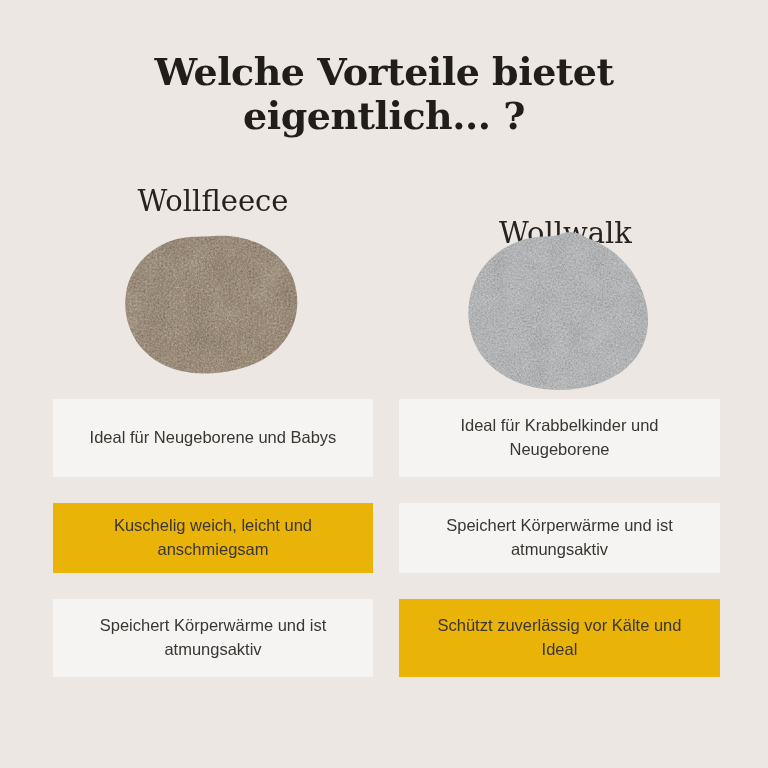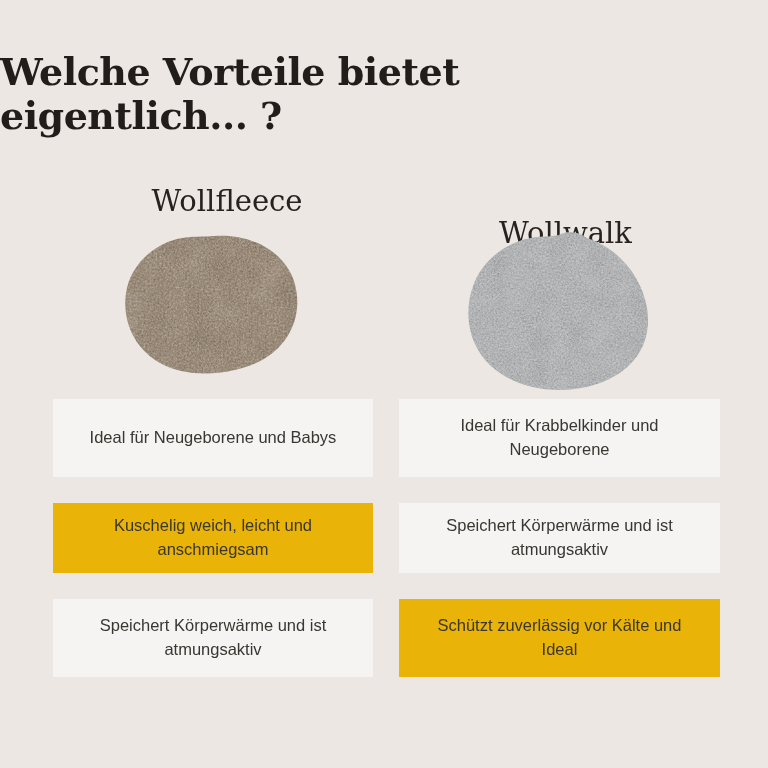--- a/index.html
+++ b/index.html
@@ -12,41 +12,41 @@
     background: #ECE7E2;
     overflow: hidden;
   }
 
   .title {
     position: absolute;
     top: 50px;
     left: 0;
     width: 768px;
     margin: 0;
-    text-align: left;
+    text-align: center;
     font-family: "DejaVu Serif", serif;
     font-weight: 700;
     font-size: 38px;
     line-height: 1.17;
     letter-spacing: -0.5px;
     color: #211D1A;
     white-space: pre-line;
   }
 
   .col-headers { position: absolute; top: 184px; left: 0; width: 768px; }
   .col-header {
     position: absolute;
     text-align: center;
     font-family: "DejaVu Serif", serif;
     font-weight: 500;
     font-size: 29px;
     color: #26221F;
     white-space: nowrap;
   }
-  .col-header.left  { left: 67px;  width: 320px; }
+  .col-header.left  { left: 53px;  width: 320px; }
   .col-header.right { left: 405px; width: 321px; margin-top: 32px; }
 
   .swatch { position: absolute; display: block; }
   .swatch.left  { left: 122px; top: 233px; }
   .swatch.right { left: 465px; top: 230px; }
 
   .grid {
     position: absolute;
     left: 53px;
     top: 399px;

